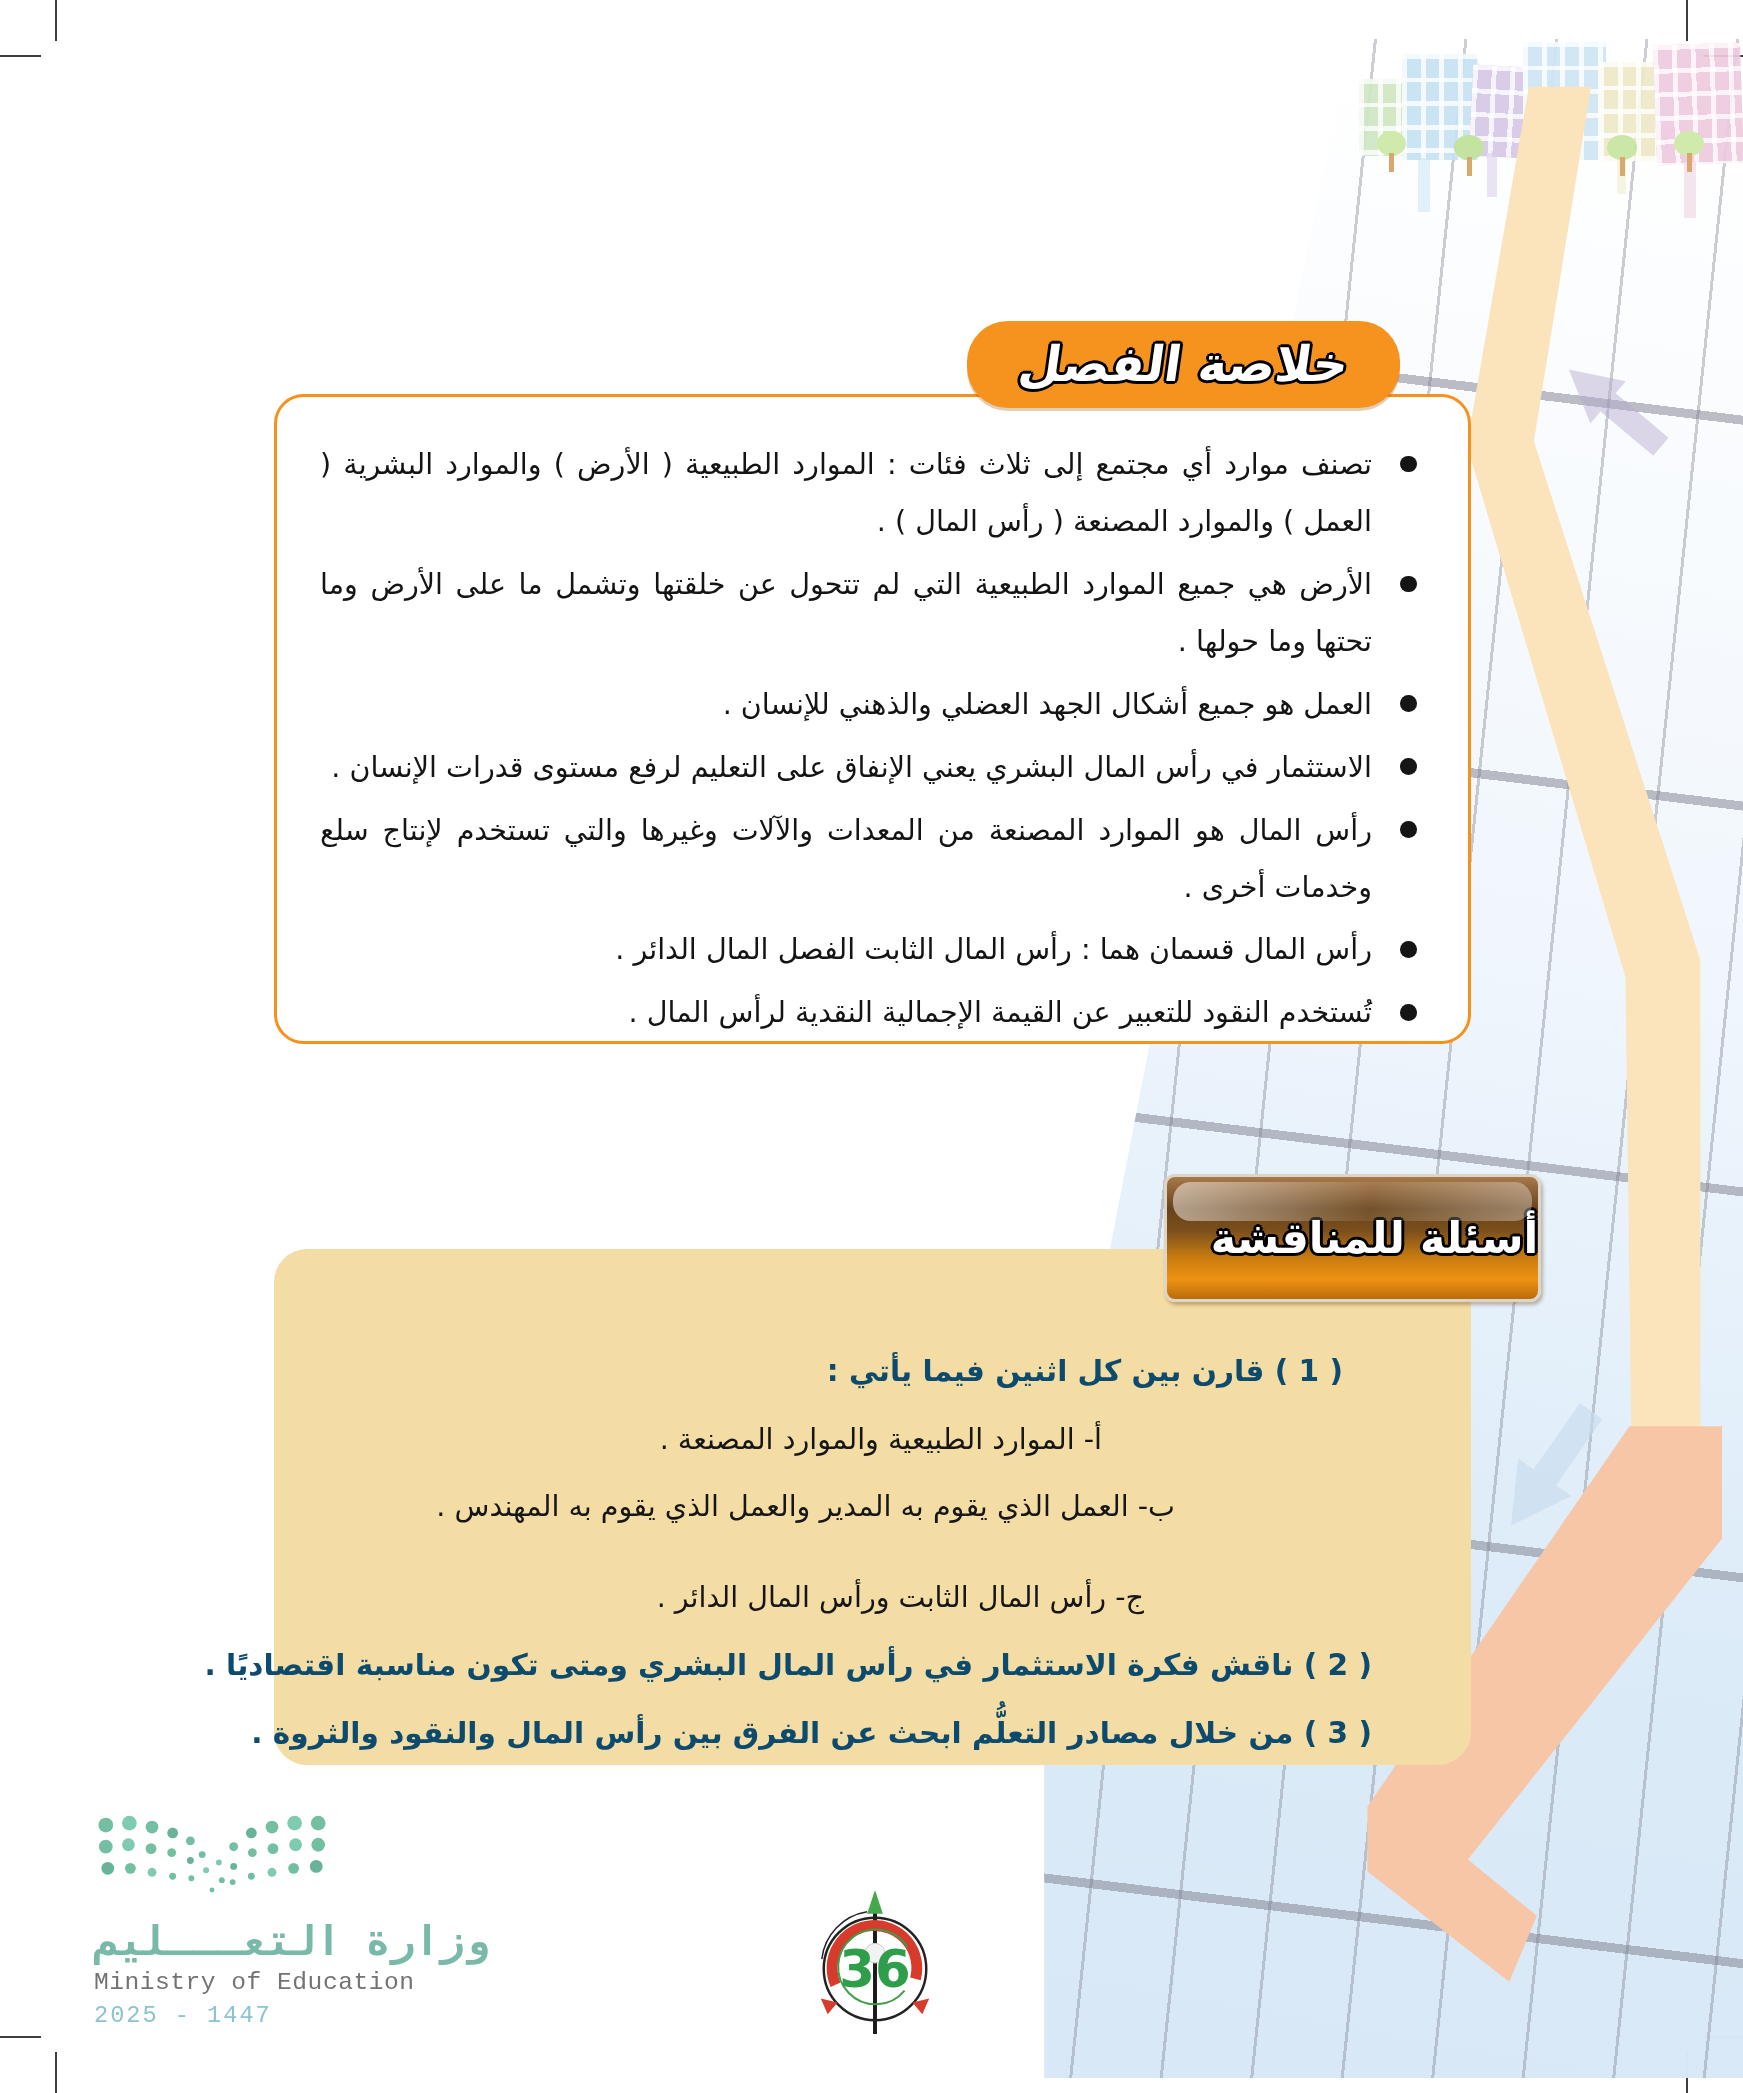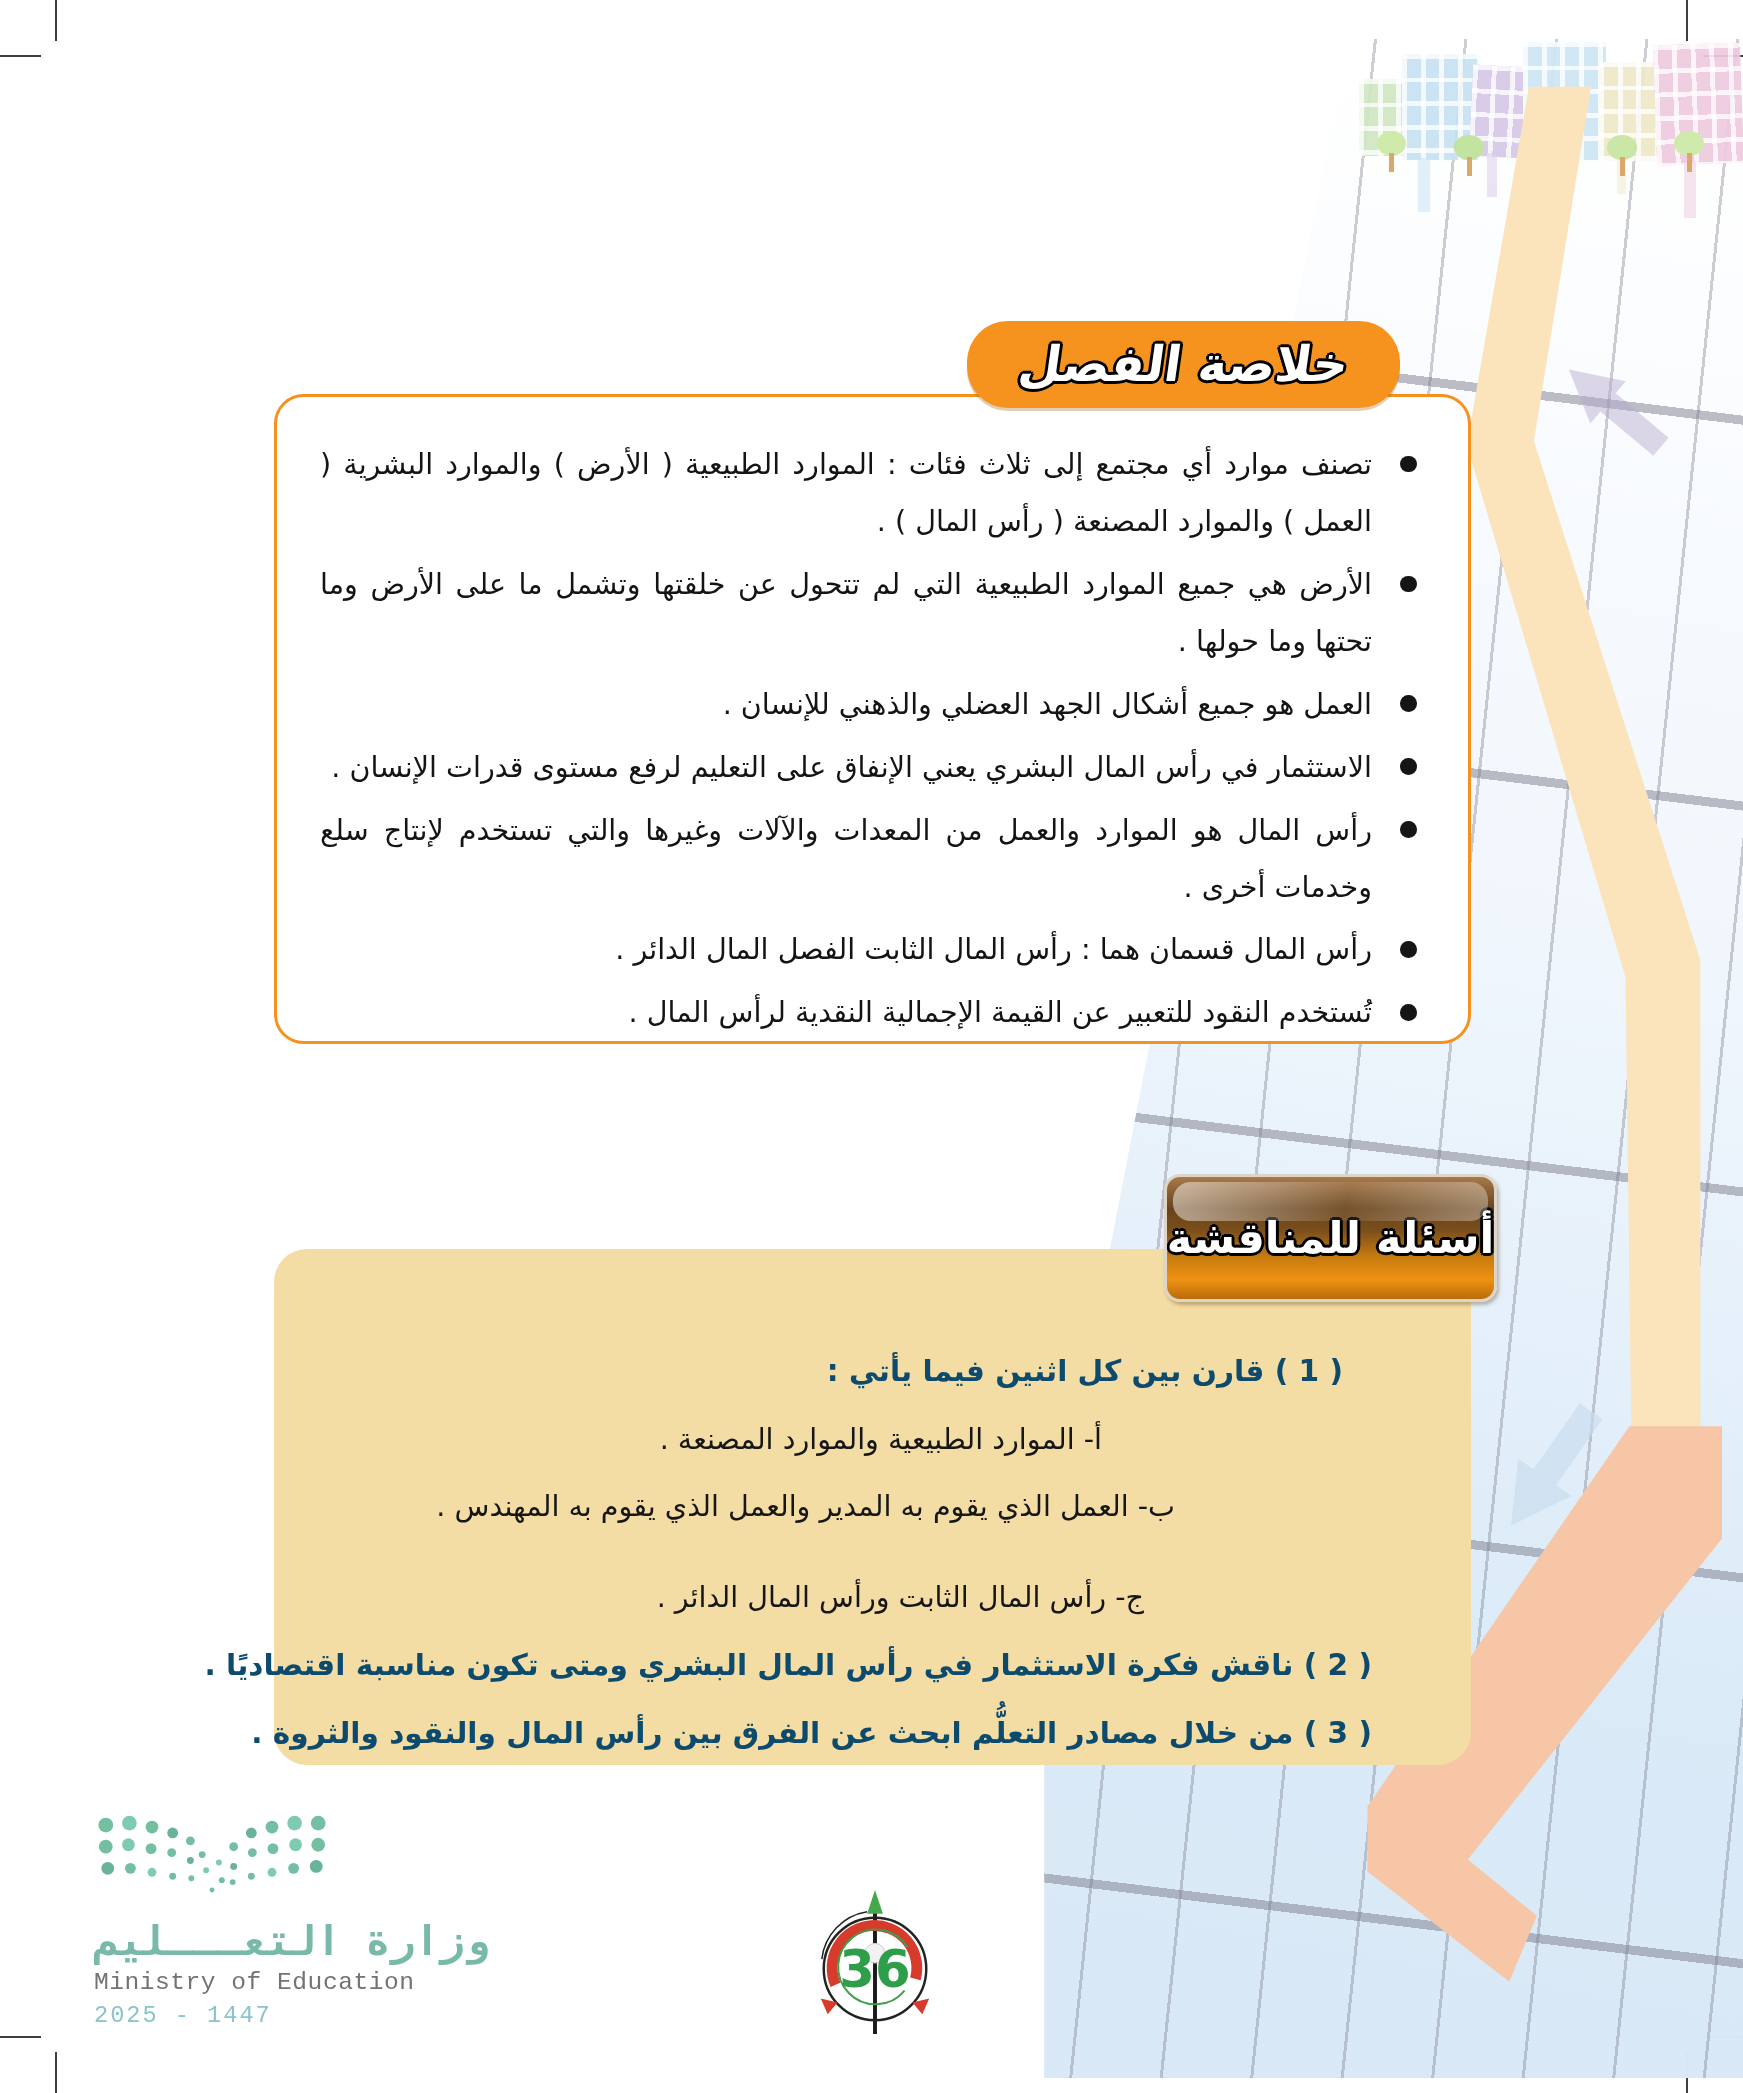--- a/index.html
+++ b/index.html
@@ -43,24 +43,24 @@
   .summary-box{position:absolute;left:274px;top:394px;width:1197px;height:650px;box-sizing:border-box;
     background:#ffffff;border:3.9px solid #f6911e;border-radius:29.6px;z-index:4;
     padding:39px 43px 0 43px;direction:rtl;}
   .points{margin:0;padding:0;list-style:none;}
   .point{position:relative;padding-right:53px;font-size:28.6px;line-height:57px;margin-bottom:5.9px;
     color:#141414;text-align:justify;}
   .point::before{content:"";position:absolute;right:7.9px;top:19.7px;width:16.7px;height:16.7px;
     border-radius:50%;background:#151515;}
 
   
-  .banner-discussion{position:absolute;left:1164px;top:1174px;width:327px;height:122px;border-radius:16px;
+  .banner-discussion{position:absolute;left:1164px;top:1174px;width:327px;height:122px;border-radius:11px;
     background:linear-gradient(180deg,#a8794a 0%,#68431a 26%,#7b4f1c 44%,#c87c10 66%,#ef9212 84%,#b96c0b 100%);
     border:3px solid #ddd5c8;display:flex;align-items:center;justify-content:center;z-index:5;
-    box-shadow:2px 3px 3.9px rgba(90,60,20,.35);overflow:hidden;}
+    box-shadow:2px 3px 3.9px rgba(90,60,20,.35);overflow:hidden;padding-left:44px;}
   .banner-discussion::before{content:"";position:absolute;left:5.9px;top:4.9px;right:5.9px;height:39px;
     border-radius:17.7px;background:linear-gradient(100deg, rgba(255,255,255,.5) 0%, rgba(255,255,255,.08) 55%, rgba(255,255,255,.35) 100%);}
   .banner-discussion .banner-text{font-size:43px;transform:none;}
 
   
   .questions-box{position:absolute;left:274px;top:1249px;width:1197px;height:516px;box-sizing:border-box;
     background:#f3dda4;border-radius:33px;z-index:4;direction:rtl;padding-top:99px;}
   .qline{font-size:28.6px;line-height:47px;margin-bottom:20.7px;color:#161616;text-align:right;white-space:nowrap;}
   .qline.red{color:#0c4a6e;font-weight:bold;font-size:29.6px;}
   .q1{margin-right:128px;}
@@ -123,21 +123,21 @@
       <polygon points="-70,-14 12,-14 12,-33 72,0 12,33 12,14 -70,14" fill="#c8dcee"></polygon>
     </g>
   </svg>
 
   <div class="summary-box">
     <ul class="points">
       <li class="point">تصنف موارد أي مجتمع إلى ثلاث فئات : الموارد الطبيعية ( الأرض ) والموارد البشرية ( العمل ) والموارد المصنعة ( رأس المال ) .</li>
       <li class="point">الأرض هي جميع الموارد الطبيعية التي لم تتحول عن خلقتها وتشمل ما على الأرض وما تحتها وما حولها .</li>
       <li class="point">العمل هو جميع أشكال الجهد العضلي والذهني للإنسان .</li>
       <li class="point">الاستثمار في رأس المال البشري يعني الإنفاق على التعليم لرفع مستوى قدرات الإنسان .</li>
-      <li class="point">رأس المال هو الموارد والعمل من المعدات والآلات وغيرها والتي تستخدم لإنتاج سلع وخدمات أخرى .</li>
+      <li class="point">رأس المال هو الموارد المصنعة من المعدات والآلات وغيرها والتي تستخدم لإنتاج سلع وخدمات أخرى .</li>
       <li class="point">رأس المال قسمان هما : رأس المال الثابت الفصل المال الدائر .</li>
       <li class="point">تُستخدم النقود للتعبير عن القيمة الإجمالية النقدية لرأس المال .</li>
     </ul>
   </div>
 
   <div class="banner-summary">
     <span class="banner-text">خلاصة الفصل</span>
   </div>
 
   <div class="questions-box">

